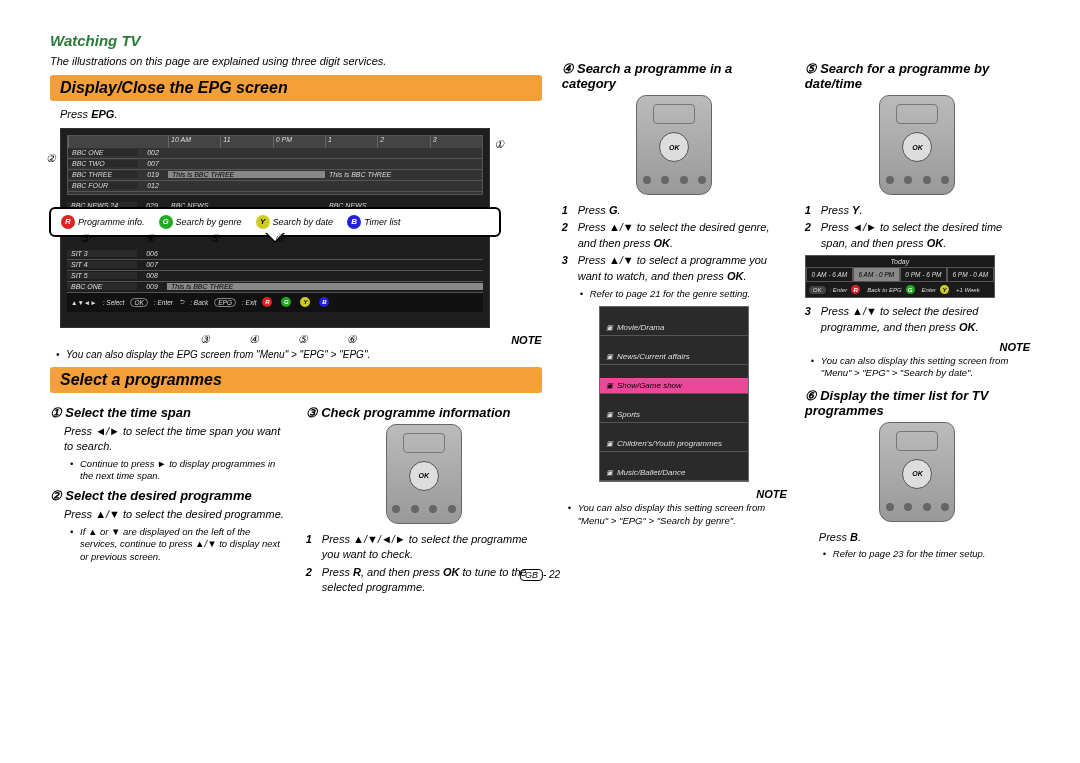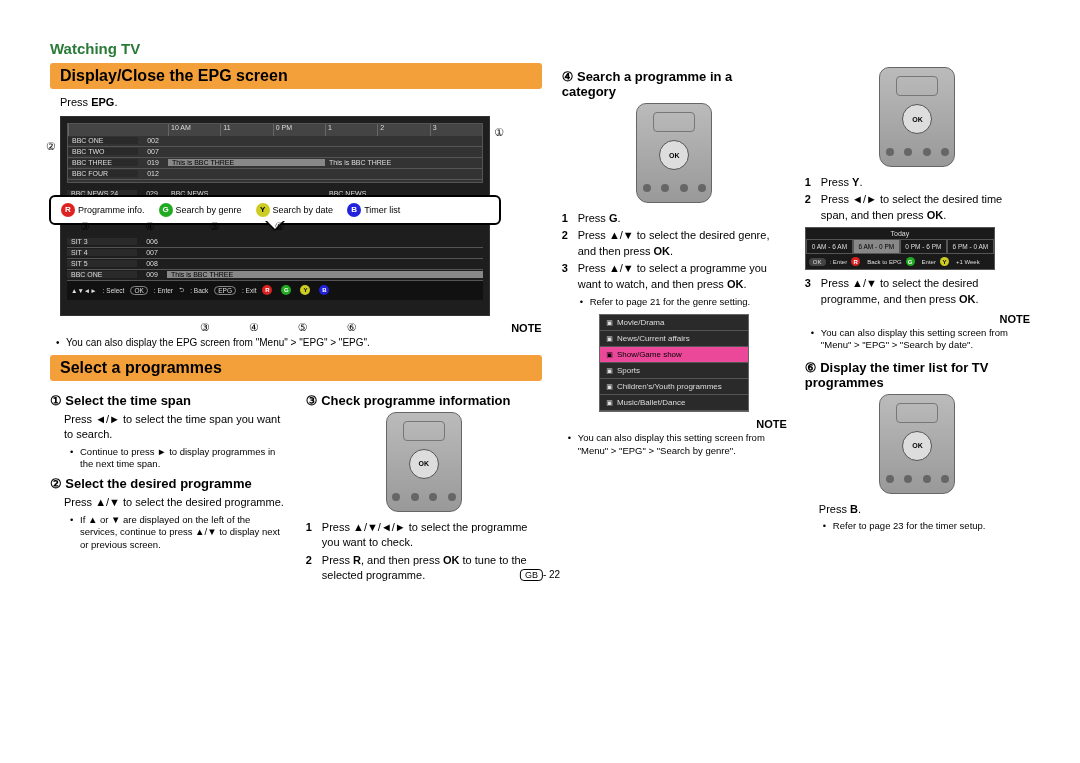--- a/index.html
+++ b/index.html
@@ -1,17 +1,17 @@
 <!DOCTYPE html>
 <html><head>
 <meta charset="utf-8">
 <style>
   * { box-sizing: border-box; margin: 0; padding: 0; }
   body { font-family: Arial, Helvetica, sans-serif; font-size: 11px; color: #000; background: #fff; }
-  .page { width: 1080px; height: 594px; position: relative; padding: 40px 50px 20px 50px; }
+  .page { width: 1080px; height: 594px; position: relative; padding: 32px 50px 20px 50px; font-style: italic; }
   .section-head { color: #2a7a38; font-weight: bold; font-size: 15px; margin-bottom: 6px; }
   .title-bar { background: #4a8a3a; color: #fff; font-weight: bold; font-size: 16px; padding: 6px 10px; margin-bottom: 6px; }
   .intro { font-size: 11px; margin-bottom: 8px; }
   .orange-bar { background: #f4a03a; color: #000; font-weight: bold; padding: 4px 10px; border-radius: 3px; font-size: 16px; margin-bottom: 6px; }
   .cols { display: flex; gap: 20px; }
   .col { flex: 1; }
   .left-col { flex: 2.1; }
   .right-pair { flex: 2; display: flex; gap: 18px; }
   .step-head { font-weight: bold; font-size: 13px; margin: 6px 0 4px 0; }
   .body-text { font-size: 11px; line-height: 1.35; margin-bottom: 4px; }
@@ -36,21 +36,21 @@
   .epg-prog { flex:1; padding-left:4px; font-size:7px; }
   .pop-bar { position:absolute; top:78px; left:-12px; right:-12px; background:#fff; border:2px solid #000; border-radius:6px; padding:6px 10px; display:flex; gap:14px; color:#000; font-size:9px; align-items:center; }
   .pop-bar::after { content:""; position:absolute; bottom:-14px; left:50%; transform:translateX(-50%); border:8px solid transparent; border-top-color:#fff; }
   .pop-bar::before { content:""; position:absolute; bottom:-18px; left:50%; transform:translateX(-50%); border:10px solid transparent; border-top-color:#000; }
   .cbtn { width:14px; height:14px; border-radius:50%; display:inline-flex; align-items:center; justify-content:center; color:#fff; font-size:8px; font-weight:bold; margin-right:3px; }
   .cR{background:#d22;} .cG{background:#2a2;} .cY{background:#cc2; color:#000;} .cB{background:#22d;}
   .epg-timeline { display:flex; height:12px; background:#444; font-size:7px; }
   .epg-timeline span { flex:1; border-left:1px solid #666; padding-left:2px; }
   .callout { position:absolute; font-size:11px; font-weight:normal; }
   .genre-box { width: 150px; background:#2a2a2a; color:#ddd; font-size:8px; border:1px solid #666; margin: 4px auto 6px auto; }
-  .genre-box div { padding:3px 6px; border-bottom:1px solid #555; display:flex; align-items:center; gap:4px; }
+  .genre-box div { padding:3px 6px; border-bottom:1px solid #555; display:flex; align-items:center; gap:4px;margin-top:13px; }
   .genre-box div.sel { background:#ec4899; color:#000; }
   .genre-box div::before { content:"▣"; font-size:7px; }
   .date-box { width: 190px; background:#1a1a1a; color:#ddd; font-size:7px; border:1px solid #555; margin: 4px 0 6px 0; }
   .date-box .dtitle { text-align:center; padding:2px; }
   .date-box .drow { display:flex; }
   .date-box .drow span { flex:1; padding:3px 2px; border:1px solid #555; font-size:6.5px; text-align:center; }
   .date-box .drow span.sel { background:#888; color:#000; }
   .date-box .dfoot { display:flex; gap:4px; padding:3px; align-items:center; font-size:6px; flex-wrap:wrap; }
   .date-box .dfoot .pill { background:#444; border-radius:6px; padding:1px 4px; }
   .footer { position:absolute; bottom:14px; left:50%; transform:translateX(-50%); font-size:10px; }
@@ -61,20 +61,21 @@
 </head>
 <body>
 
 <div class="page">
 
   <div class="section-head">Watching TV</div>
 
   <div class="cols">
 
     <div class="left-col">
+      <div class="intro">The illustrations on this page are explained using three digit services.</div>
 
       <div class="orange-bar">Display/Close the EPG screen</div>
       <div class="body-text" style="padding-left:10px;">
         <span>Press </span><b>EPG</b><span>.</span>
       </div>
 
       <div style="position:relative; width:450px;">
         <span class="callout" style="top:10px; right:-4px;">①</span>
         <span class="callout" style="top:24px; left:-4px;">②</span>
         <div class="epg-box" style="margin-left:10px;">
@@ -239,20 +240,21 @@
           <div>Children's/Youth programmes</div>
           <div>Music/Ballet/Dance</div>
         </div>
         <div class="note-label">NOTE</div>
         <ul class="bullet-sm">
             <li>You can also display this setting screen from "Menu" &gt; "EPG" &gt; "Search by genre".</li>
           </ul>
       </div>
 
       <div class="col">
+        <div class="step-head">⑤ Search for a programme by date/time</div>
         <div class="remote">
             <div class="ok">OK</div>
             <div class="dots">
               <span></span>
               <span></span>
               <span></span>
               <span></span>
             </div>
           </div>
         <ol class="num">

